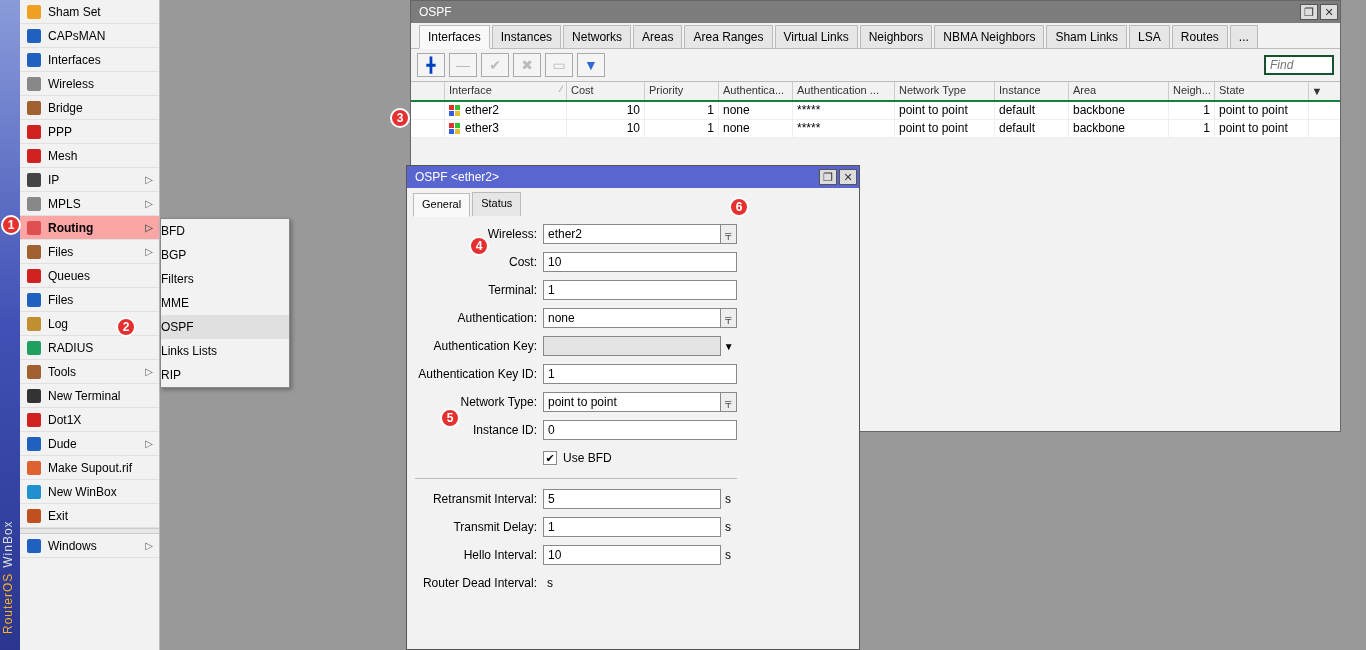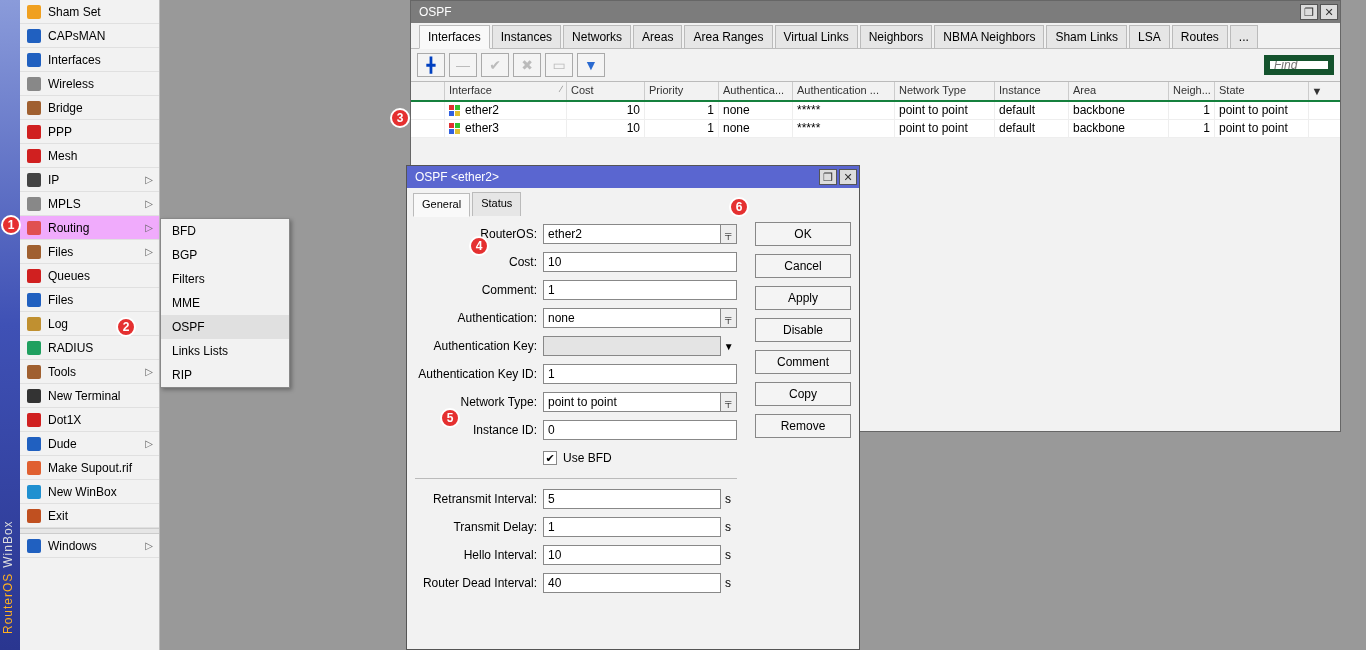--- a/index.html
+++ b/index.html
@@ -9,43 +9,43 @@
 .brand-bar { position: absolute; left: 0; top: 0; width: 20px; height: 650px; background: linear-gradient(to bottom,#8a9bda,#3f51b5,#2a3690); }
 .brand-text { position: absolute; left: 0; bottom: 10px; width: 20px; height: 200px; transform: rotate(180deg); writing-mode: vertical-rl; color: #ddd; font-size: 14px; letter-spacing: 1px; text-align: left; padding-top: 6px; }
 .brand-text .hl { color: #ffb020; }
 
 
 .sidebar { position: absolute; left: 20px; top: 0; width: 140px; height: 650px; background: #f2f2f2; border-right: 1px solid #bbb; }
 .menu-item { display: flex; align-items: center; height: 24px; padding: 0 4px 0 6px; border-bottom: 1px solid #e0e0e0; cursor: default; position: relative; }
 .menu-item .ic { width: 16px; height: 16px; margin-right: 6px; display:flex; align-items:center; justify-content:center; }
 .menu-item .lbl { flex: 1; color: #000; }
 .menu-arrow { width: 12px; text-align: center; color: #666; font-size: 10px; }
-.menu-item.active { background: #f0abfc; }
+.menu-item.active { background: #fca5a5; font-weight: bold; }
 .menu-sep { height: 6px; background: #e6e6e6; border-top:1px solid #ccc; border-bottom:1px solid #ccc; }
 
 
 .submenu { position: absolute; left: 160px; top: 218px; width: 130px; background: #f2f2f2; border: 1px solid #888; box-shadow: 2px 2px 4px rgba(0,0,0,.3); z-index: 50; }
-.submenu .sitem { height: 24px; display: flex; align-items: center; padding: 0 11px; }
+.submenu .sitem { height: 24px; display: flex; align-items: center; padding: 0 0; }
 .submenu .sitem.hover { background: #e0e0e0; }
 
 
 .win-ospf { position: absolute; left: 410px; top: 0; width: 931px; height: 432px; background: #f2f2f2; border: 1px solid #666; }
 .titlebar { height: 22px; background: #7c7c7c; color: #fff; display: flex; align-items: center; padding-left: 8px; }
 .titlebar .tbtns { margin-left: auto; display:flex; }
 .tbtn { width: 18px; height: 16px; border: 1px solid #555; background: #ddd; margin-right: 2px; display:flex;align-items:center;justify-content:center; font-size:11px; color:#333; cursor:default; }
 
 .tabbar { height: 26px; display: flex; align-items: flex-end; padding: 4px 6px 0 8px; gap:2px; background:#f2f2f2; border-bottom:1px solid #bbb;}
 .tab { padding: 4px 8px; border: 1px solid #bbb; border-bottom:none; background: #e6e6e6; cursor:default; }
 .tab.active { background: #f9f9f9; position:relative; top:1px; border-bottom:1px solid #f9f9f9;}
 .toolbar { height: 32px; display: flex; align-items: center; padding: 0 6px; gap:4px; }
 .tool { width: 28px; height: 24px; border: 1px solid #aaa; background: #f4f4f4; display:flex;align-items:center;justify-content:center; font-size:14px; }
 .tool.blue { color:#0040c0; font-weight:bold; }
 .tool.dis { color:#bbb; }
 .findbox { margin-left:auto; }
-.findbox input { width: 70px; height: 20px; border:6px solid #14532d; padding:4px 4px; font-style:italic; color:#888;}
+.findbox input { width: 70px; height: 20px; border:2px solid #14532d; padding:4px 4px; font-style:italic; color:#888;}
 
 .grid { border-top:1px solid #bbb; }
 .grid-head { display:flex; height:20px; background:#f2f2f2; border-bottom:2px solid #15803d;}
 .gh { border-right:1px solid #ccc; padding:2px 4px; overflow:hidden; white-space:nowrap; font-size:11px; color:#333;}
 .grid-row { display:flex; height:18px; background:#fff; border-bottom:1px solid #eee;}
 .gc { border-right:1px solid #eee; padding:1px 4px; overflow:hidden; white-space:nowrap; font-size:12px;}
 .gc.r { text-align:right; }
 .col0{width:34px}.col1{width:122px}.col2{width:78px}.col3{width:74px}.col4{width:74px}.col5{width:102px}.col6{width:100px}.col7{width:74px}.col8{width:100px}.col9{width:46px}.col10{width:94px}.colend{width:16px;border-right:none;display:flex;align-items:center;justify-content:center;}
 .rowicon{width:12px;height:12px;display:inline-grid;grid-template:repeat(2,5px)/repeat(2,5px);gap:1px;vertical-align:middle;margin-right:4px;}
 .rowicon span{width:5px;height:5px;}
@@ -343,46 +343,37 @@
       <div class="tbtn">❐</div>
       <div class="tbtn">✕</div>
     </div>
   </div>
   <div class="dlg-body">
     <div class="dlg-tabs">
       <div class="tab active">General</div>
       <div class="tab">Status</div>
     </div>
 
-    <div class="btn-col" id="btncol">
-        <div class="btn">OK</div>
-        <div class="btn">Cancel</div>
-        <div class="btn">Apply</div>
-        <div class="btn">Disable</div>
-        <div class="btn">Comment</div>
-        <div class="btn">Copy</div>
-        <div class="btn">Remove</div>
-      </div>
 
     <div class="form-area">
       <div class="form-row">
-        <div class="flabel">RouterOS:</div>
+        <div class="flabel">Wireless:</div>
         <div class="finput">
             <input value="ether2" style="">
             <div class="dropbtn">╤</div>
           </div>
       </div>
       <div class="form-row">
         <div class="flabel">Cost:</div>
         <div class="finput">
             <input value="10" style="">
           </div>
       </div>
       <div class="form-row">
-        <div class="flabel">Comment:</div>
+        <div class="flabel">Terminal:</div>
         <div class="finput">
             <input value="1" style="">
           </div>
       </div>
       <div class="form-row">
         <div class="flabel">Authentication:</div>
         <div class="finput">
             <input value="none" style="">
             <div class="dropbtn">╤</div>
           </div>
@@ -437,23 +428,20 @@
       </div>
       <div class="form-row">
         <div class="flabel">Hello Interval:</div>
         <div class="finput">
             <input value="10" style="">
           </div>
         <div class="unit">s</div>
       </div>
       <div class="form-row">
         <div class="flabel">Router Dead Interval:</div>
-        <div class="finput">
-            <input value="40" style="">
-          </div>
         <div class="unit">s</div>
       </div>
     </div>
   </div>
 </div>
 
 <div class="dot" style="left:1px;top:215px">1</div>
 <div class="dot" style="left:116px;top:317px">2</div>
 <div class="dot" style="left:390px;top:108px">3</div>
 <div class="dot" style="left:469px;top:236px">4</div>

